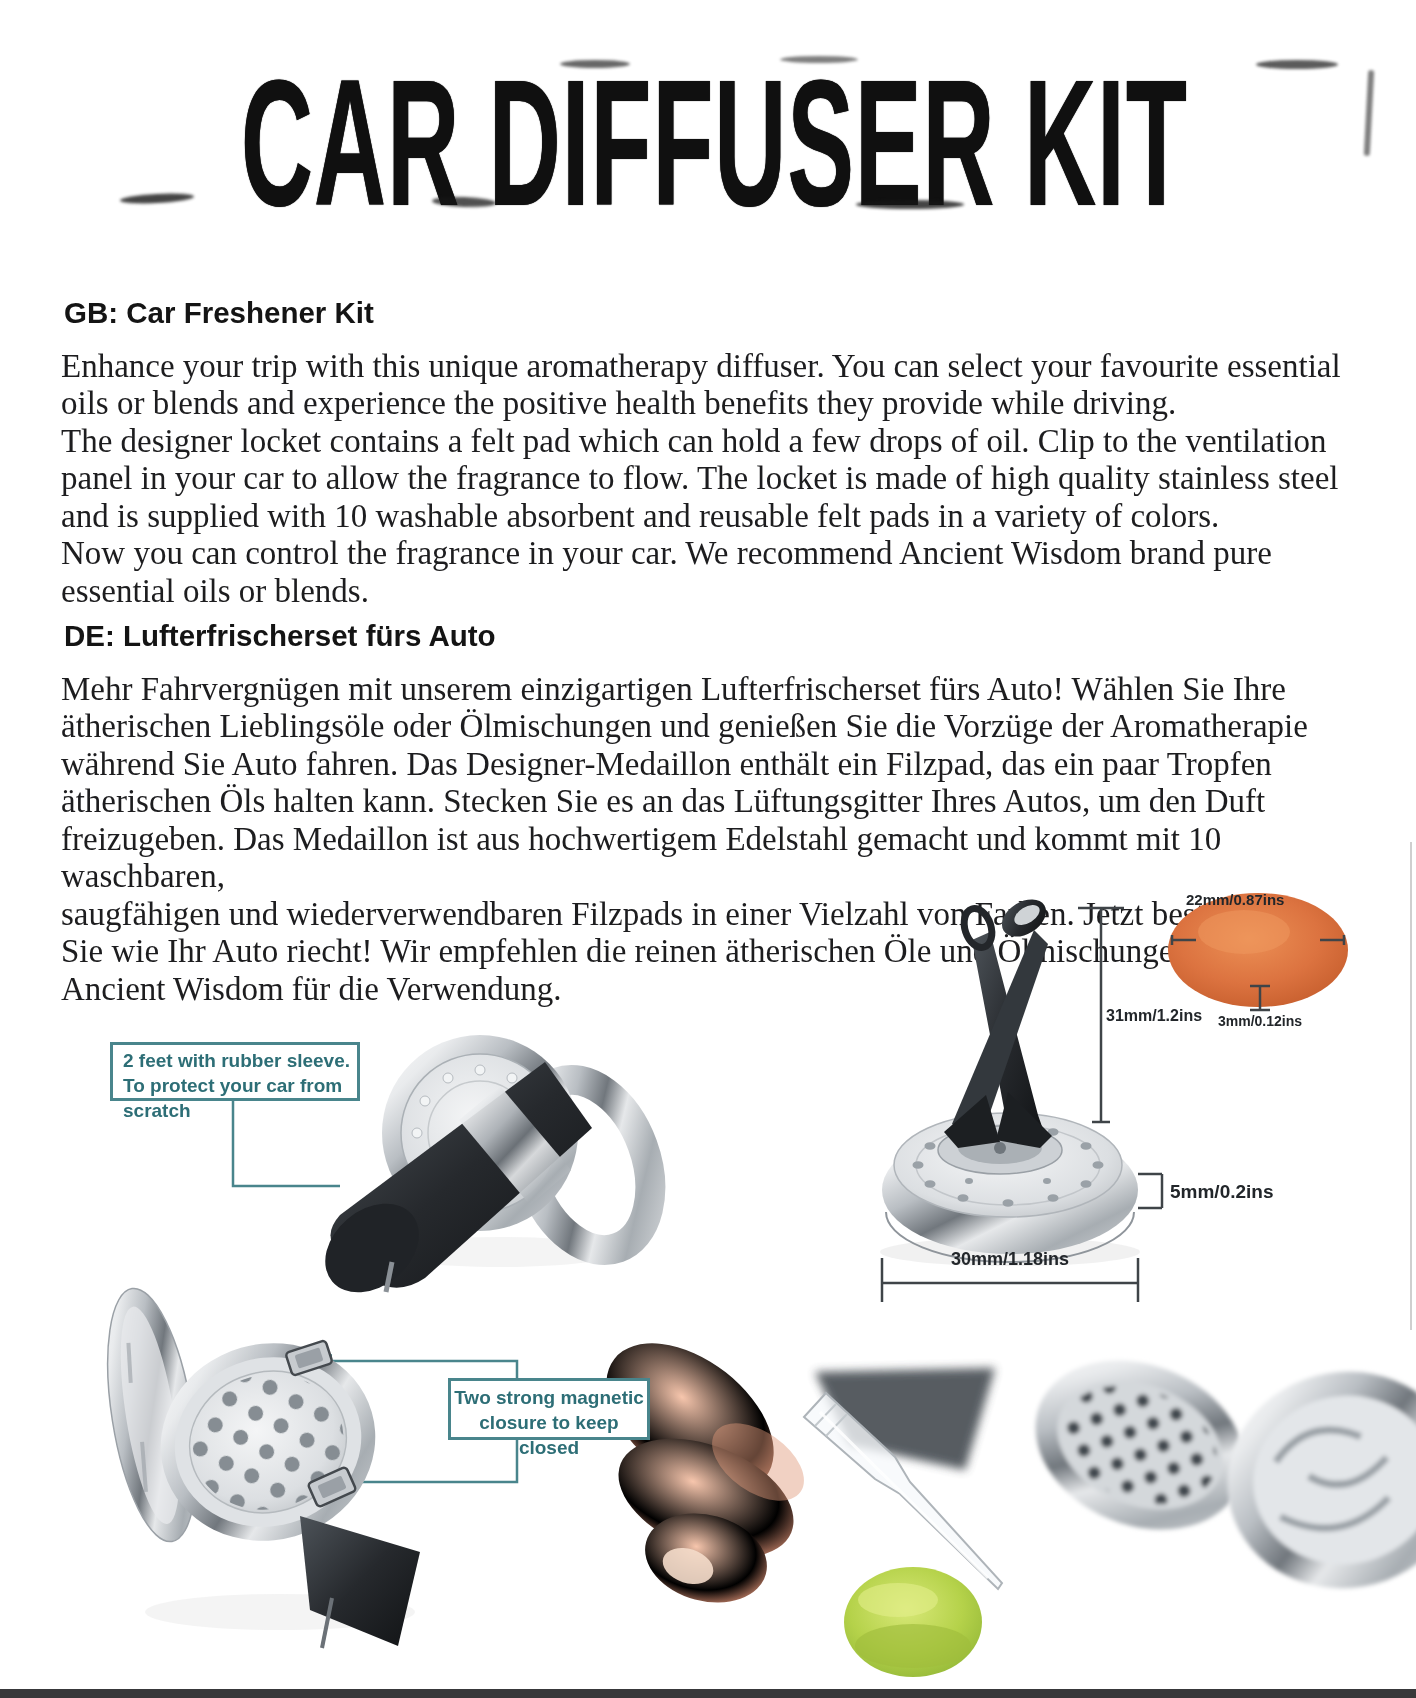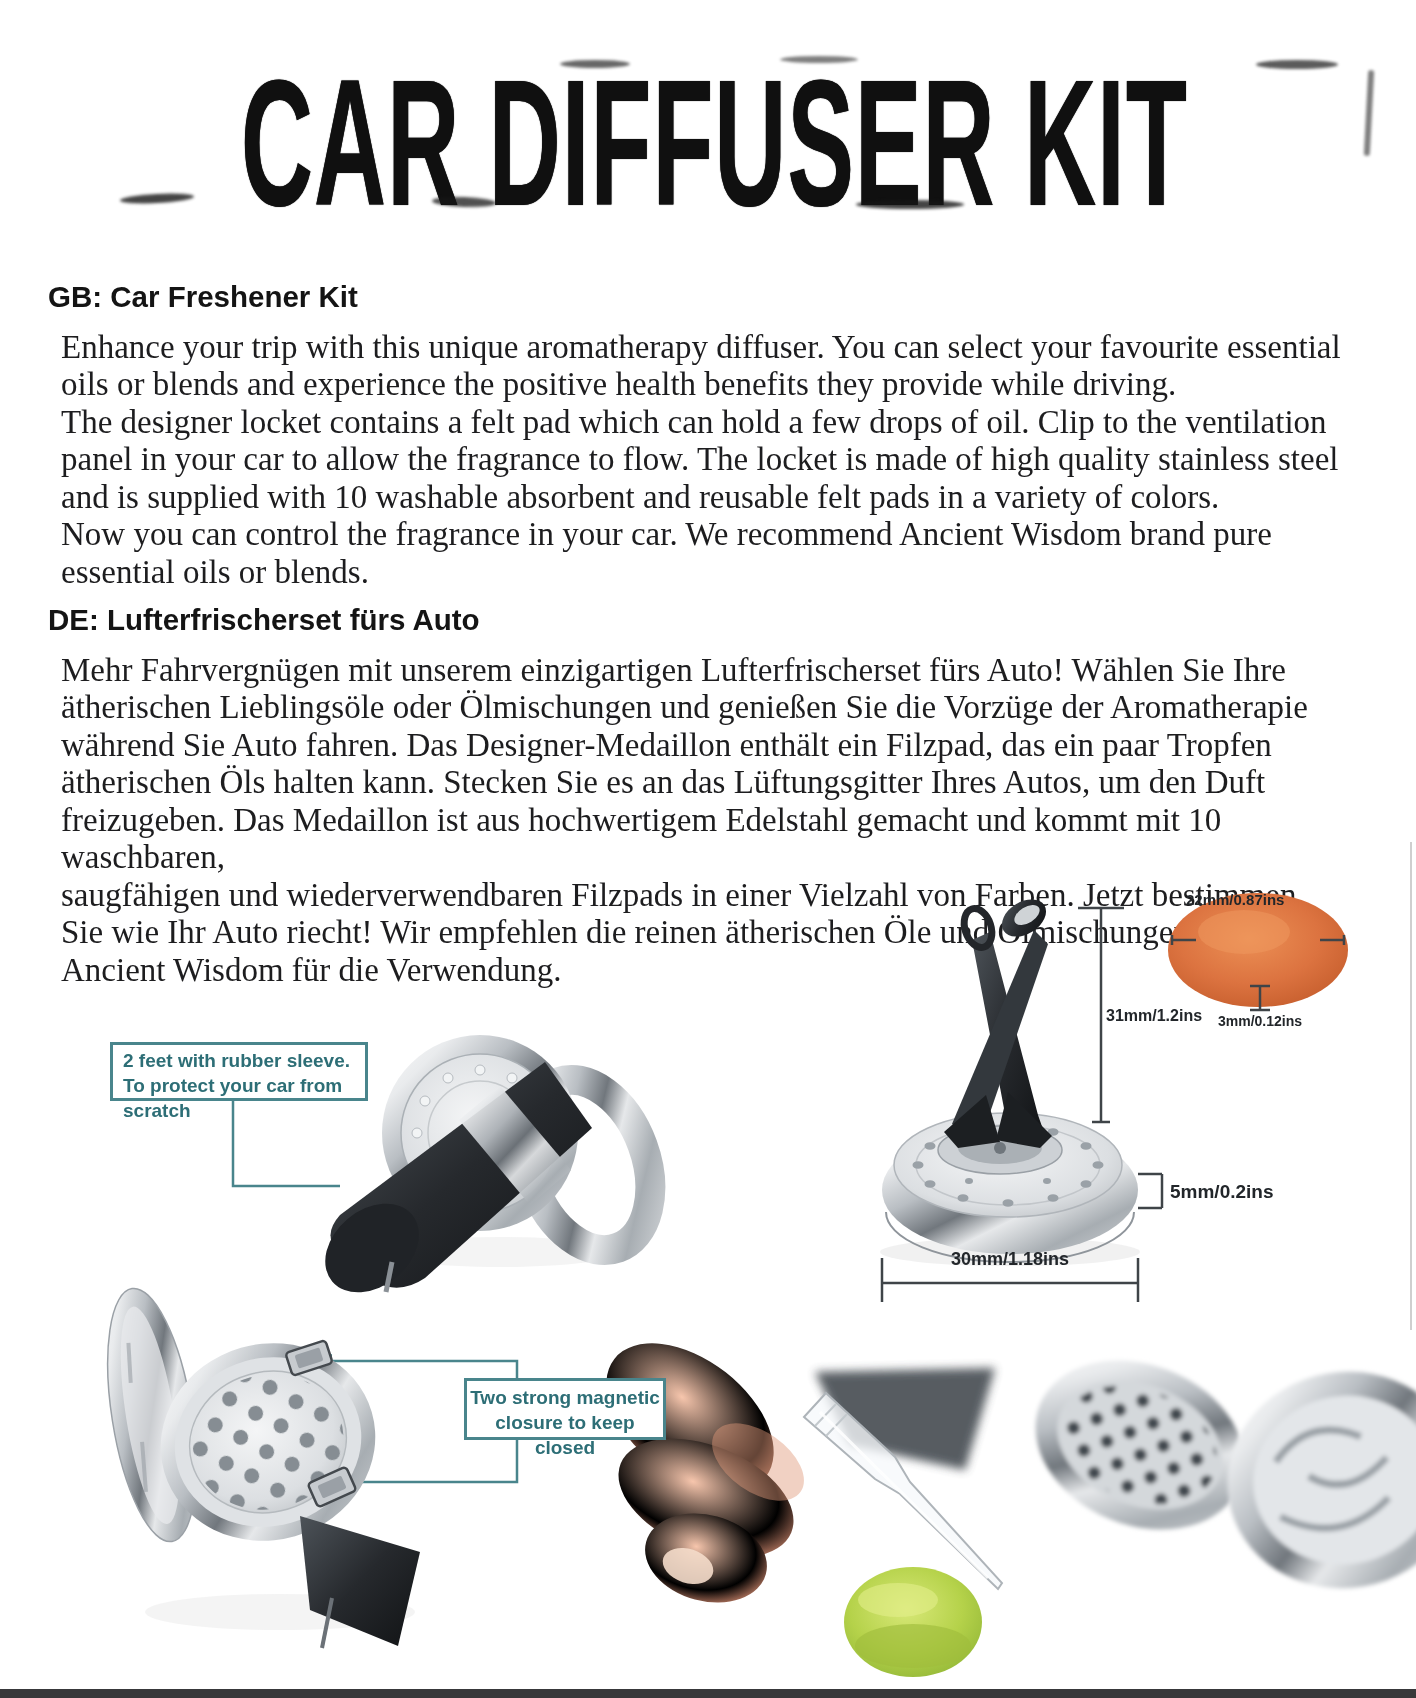--- a/index.html
+++ b/index.html
@@ -10,41 +10,41 @@
   
   .title {
     position:absolute; left:0; right:0; top:40px; text-align:center;
     font-weight:bold; font-size:152px; color:#101010; white-space:nowrap;
     transform:scale(0.66,1.18); transform-origin:center top;
     letter-spacing:1px; text-shadow:0 0 1px #000;
   }
   .smudge { position:absolute; background:#161616; border-radius:50%; filter:blur(1.6px); }
   
   .text-section { position:absolute; left:48px; width:1350px; }
-  .text-section h2 { margin:0; font-size:29.5px; line-height:37.5px; font-weight:bold; color:#141414; }
+  .text-section h2 { margin:16px; font-size:29.5px; line-height:37.5px; font-weight:bold; color:#141414; }
   .text-section p  { margin:13px; font-size:33px; line-height:37.5px; white-space:pre-line; color:#1d1d1f;font-family:Liberation Serif, serif; }
   .gb { top:278px; }
   .de { top:601px; }
   
   .art { position:absolute; left:0; top:0; }
   
   .dim-label { position:absolute; font-weight:bold; color:#22262a; white-space:nowrap; }
   .d22 { left:1186px; top:891px;  width:144px; font-size:15px; }
   .d31 { left:1106px; top:1007px; font-size:16px; }
   .d3  { left:1218px; top:1013px; font-size:14px; }
   .d5  { left:1170px; top:1181px; font-size:19px; }
   .d30 { left:935px;  top:1249px; width:150px; text-align:center; font-size:18px; }
   
   .callout {
     position:absolute; background:#ffffff; border:3px solid #49858c;
     color:#2d6e76; font-weight:bold; font-size:19px; line-height:25px;
     white-space:pre-line;
   }
-  .callout-feet { left:110px; top:1042px; width:234px; height:50px; padding:3px 8px 0 10px; }
-  .callout-magnet { left:464px; top:1378px; width:196px; height:52px; padding-top:4px; text-align:center; }
+  .callout-feet { left:110px; top:1042px; width:234px; height:50px; padding:3px 0 0 10px; }
+  .callout-magnet { left:448px; top:1378px; width:196px; height:52px; padding-top:4px; text-align:center; }
   
   .bottom-strip { position:absolute; left:0; top:1689px; width:1416px; height:9px; background:#38383a; }
 </style>
 </head>
 <body>
 
 <div class="canvas">
 
   <div class="title">CAR DIFFUSER KIT</div>
   <div class="smudge" style="left:120px;top:194px;width:74px;height:9px;opacity:.8;transform:rotate(-3deg);"></div>

